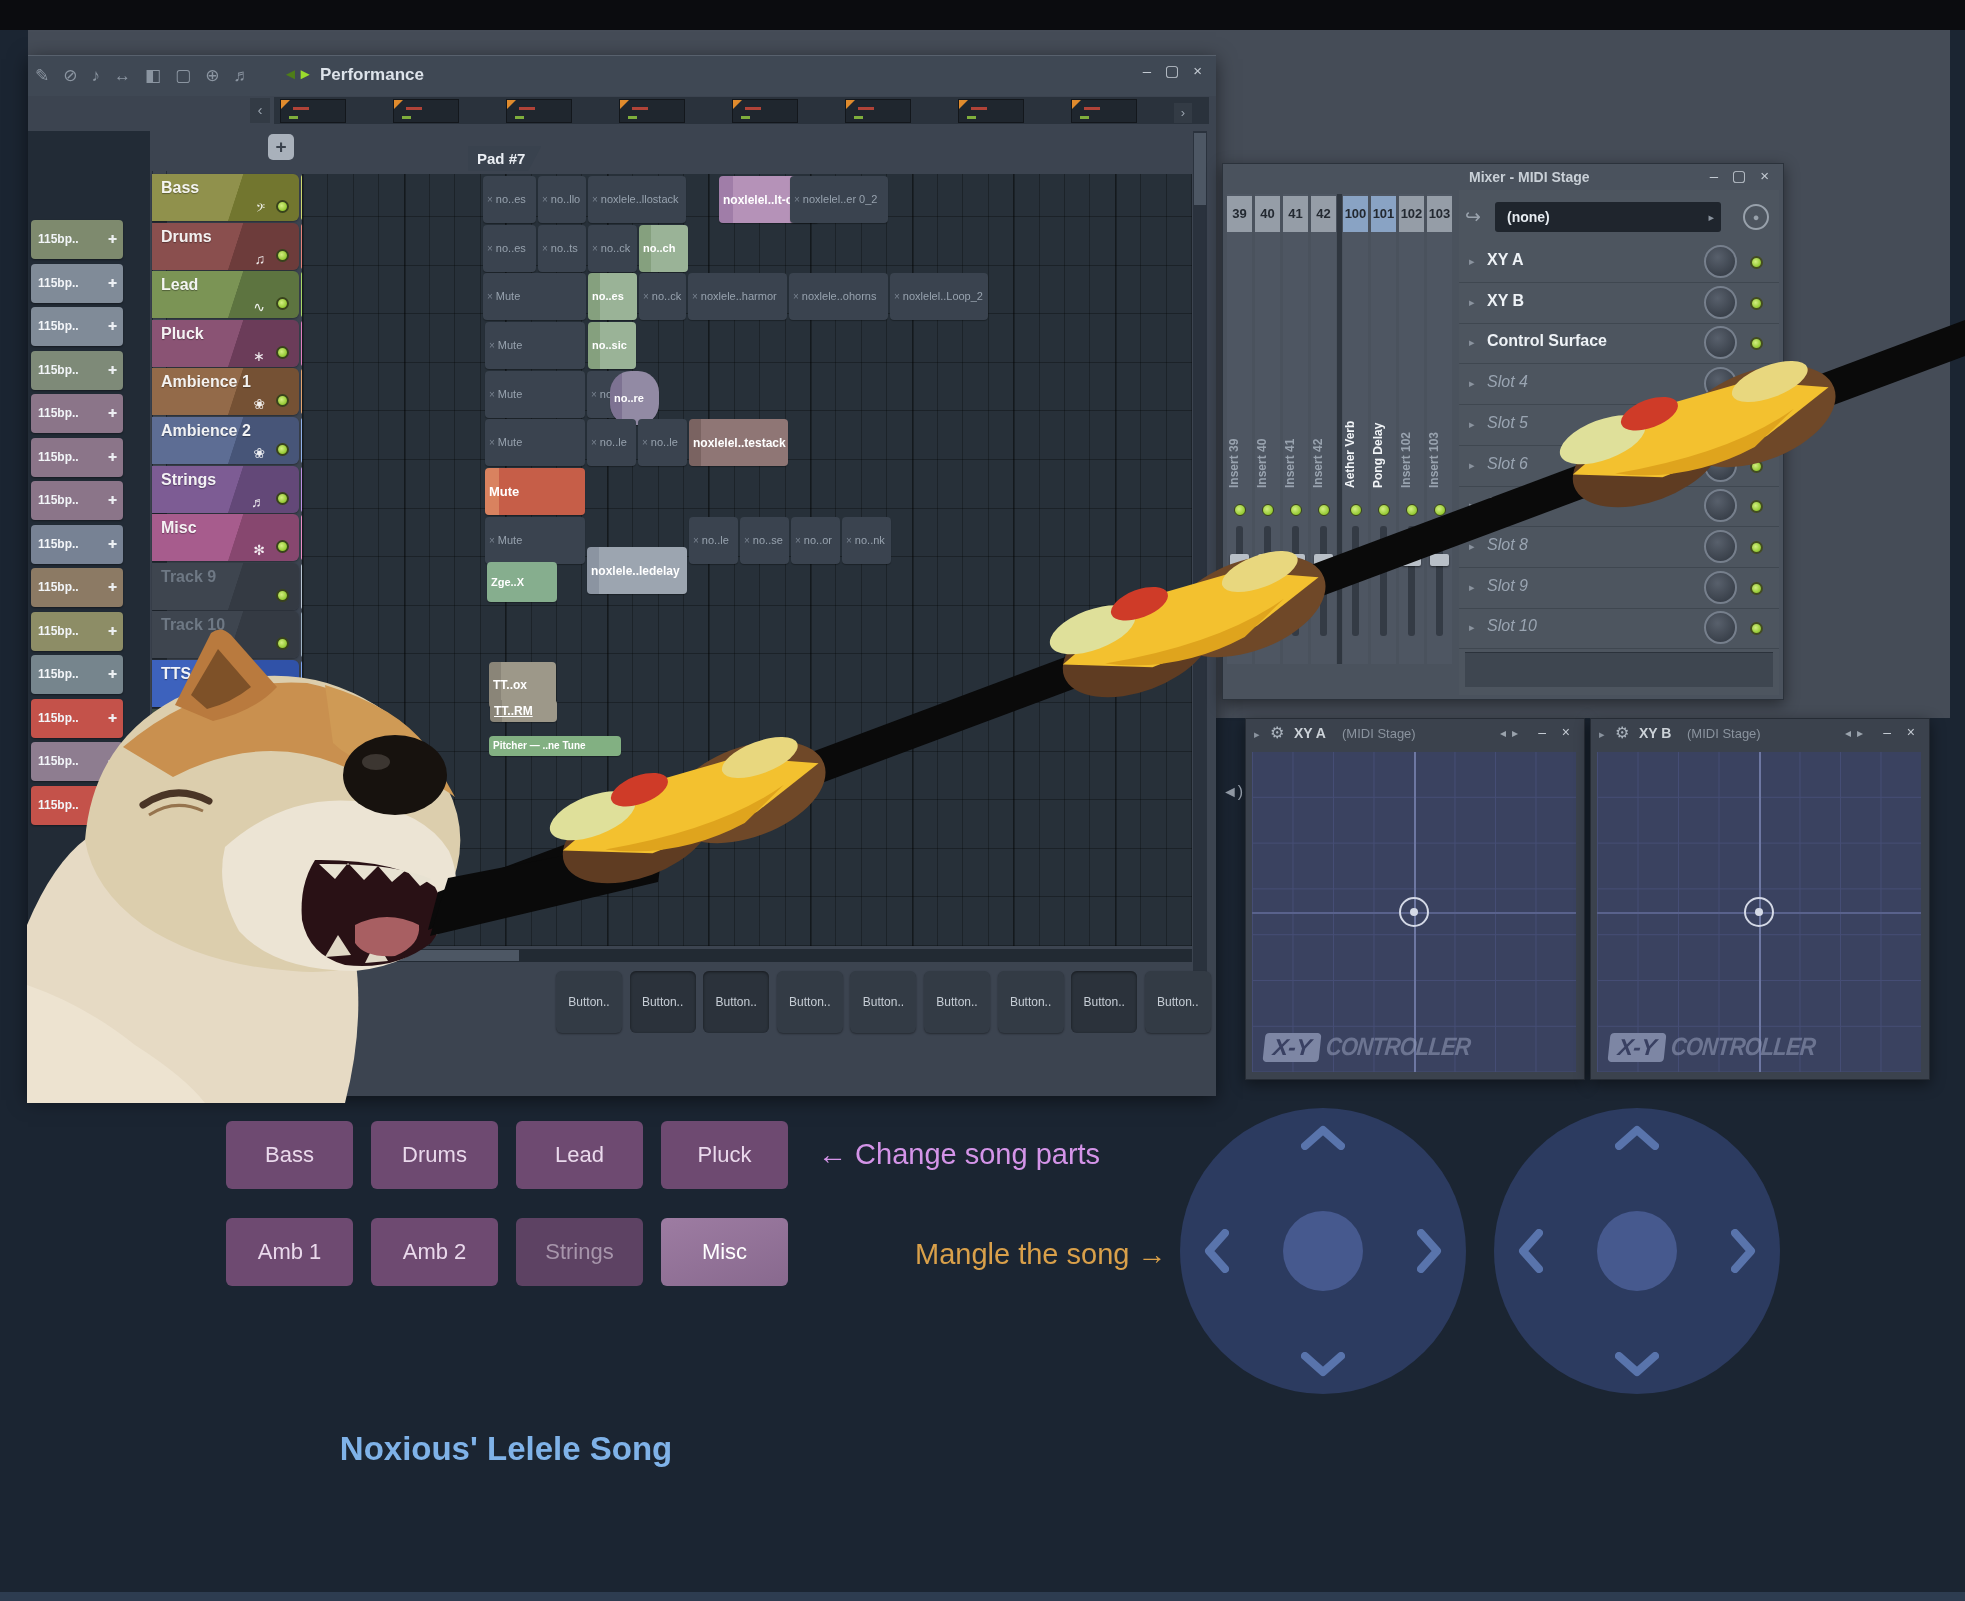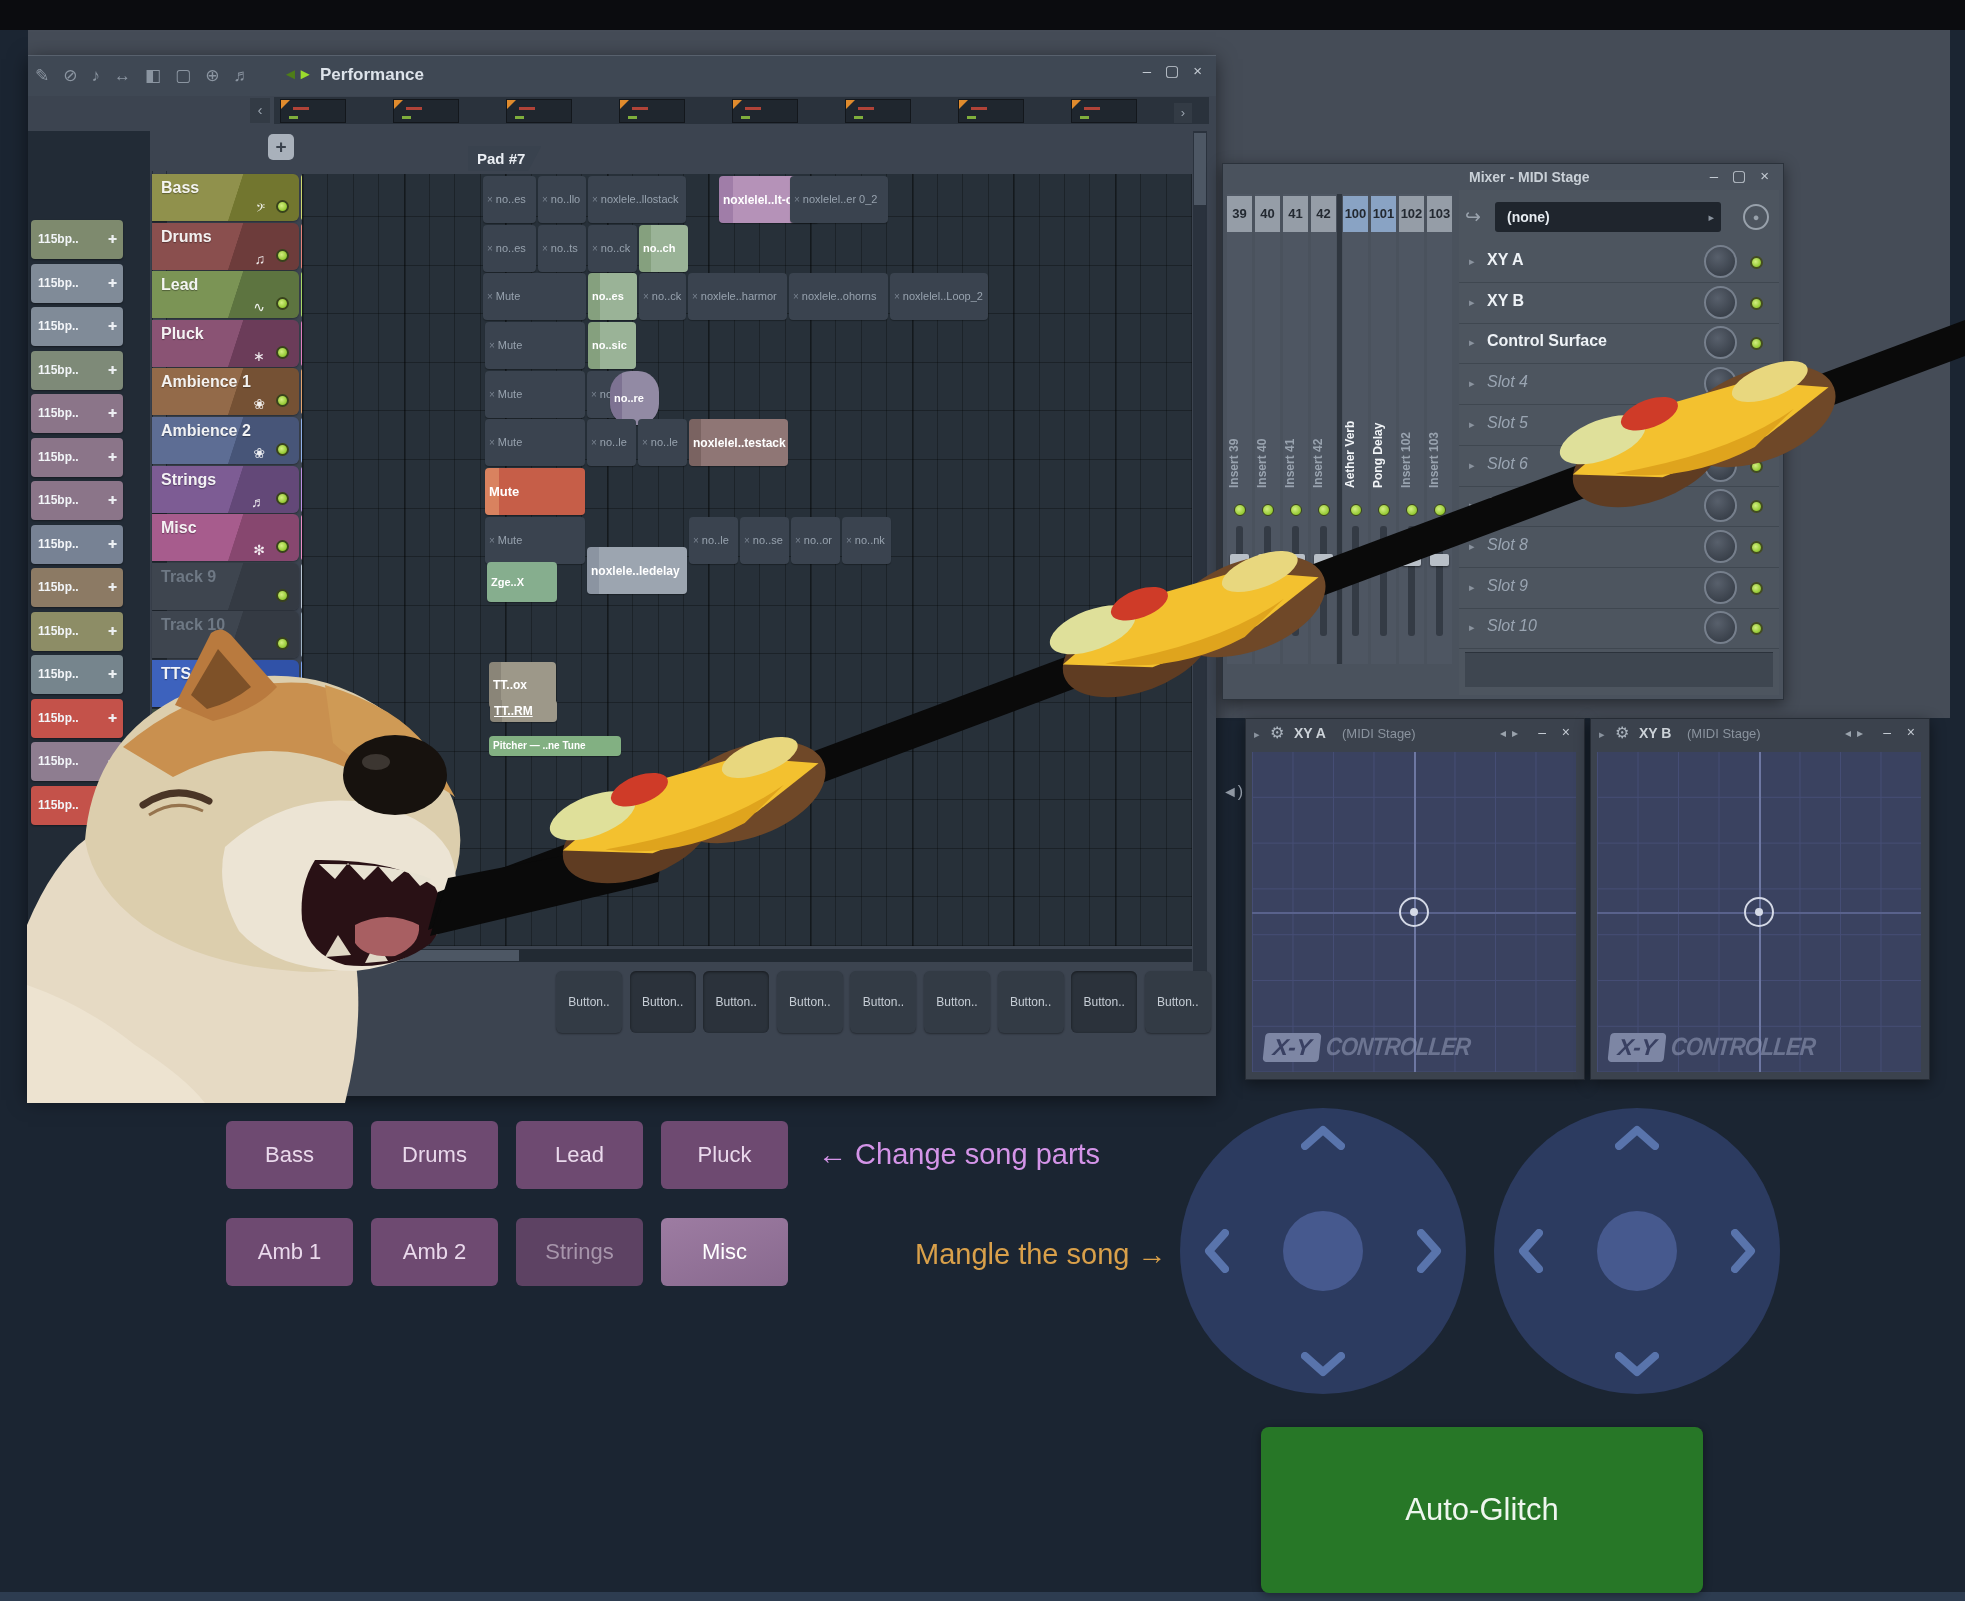--- a/index.html
+++ b/index.html
@@ -664,23 +664,21 @@
       </svg>
     <svg class="left" width="44" height="26">
         <polyline points="4,22 22,6 40,22" stroke="#5974ac" stroke-width="8" fill="none" stroke-linecap="round" stroke-linejoin="round"></polyline>
       </svg>
     <svg class="right" width="44" height="26">
         <polyline points="4,22 22,6 40,22" stroke="#5974ac" stroke-width="8" fill="none" stroke-linecap="round" stroke-linejoin="round"></polyline>
       </svg>
     <div class="ctr"></div>
   </div>
 
-  <div id="autoglitch" class="abs">
-    <span>Auto-Glitch</span>
-  </div>
+  <div id="songtitle" class="abs">Noxious' Lelele Song</div>
 
   <svg id="dog" class="abs" viewBox="0 0 500 480">
     <path d="M2,478 L2,300 Q28,238 62,213 L120,186 Q150,176 172,184 L330,330 Q340,400 320,478 Z" fill="#e6dac4"></path>
     <path d="M60,215 Q68,118 150,74 Q230,38 302,58 Q354,74 392,114 L422,162 Q442,202 432,242 Q420,292 378,322 Q328,352 268,346 Q178,340 118,300 Q68,264 60,215 Z" fill="#dccead"></path>
     <path d="M98,122 Q180,52 282,58 Q342,70 384,112 L340,152 Q248,100 148,152 Z" fill="#c9904f"></path>
     <path d="M150,80 L186,8 Q196,0 206,10 L252,62 Q230,86 188,96 Z" fill="#b97a3e"></path>
     <path d="M166,70 L193,24 L226,62 Q206,78 182,84 Z" fill="#7e5128"></path>
     <path d="M118,180 Q150,158 184,176" stroke="#4a3526" stroke-width="7" fill="none" stroke-linecap="round"></path>
     <path d="M124,190 Q150,173 178,186" stroke="#96744e" stroke-width="3" fill="none"></path>
     <path d="M300,60 Q372,82 402,122 L430,172 Q400,150 368,144 Q328,138 308,118 Z" fill="#cf9a55"></path>

